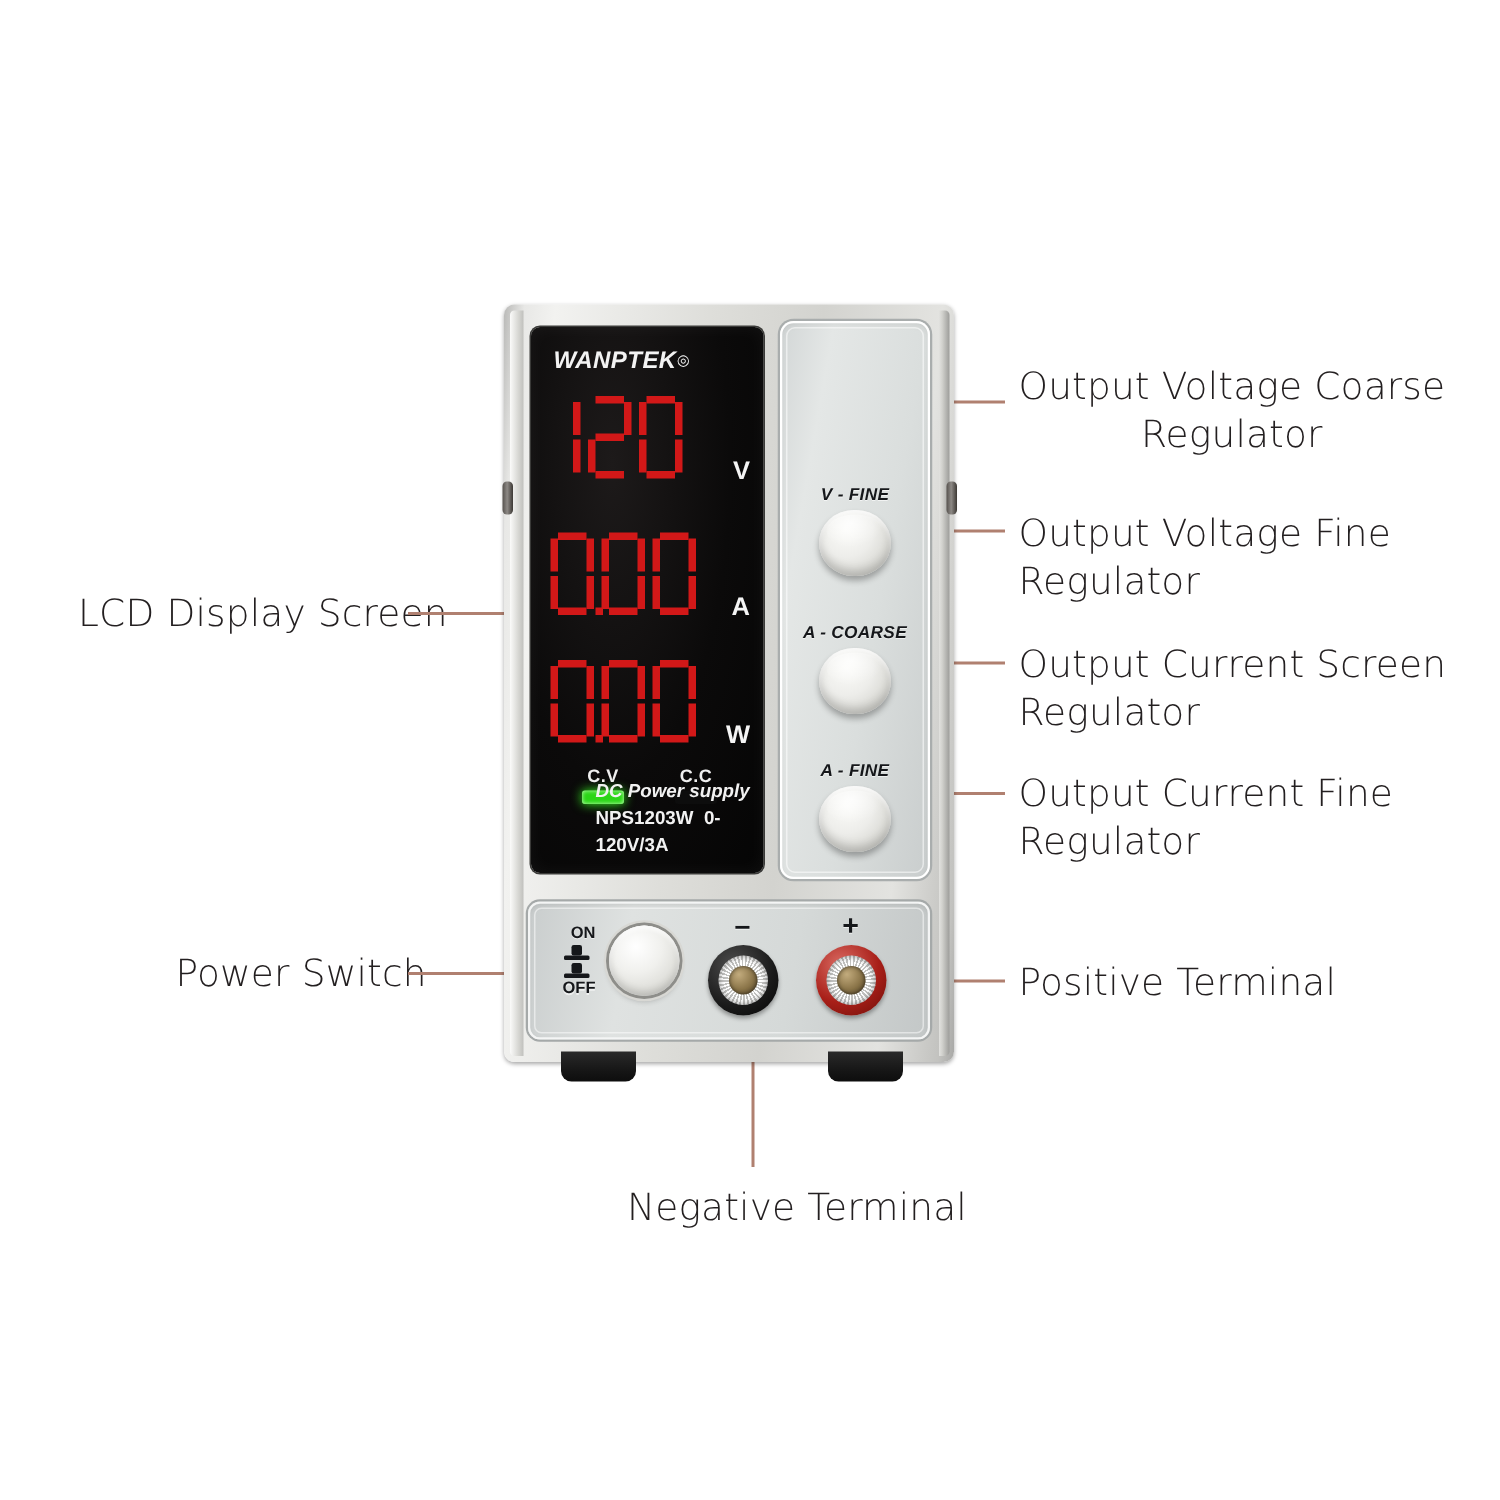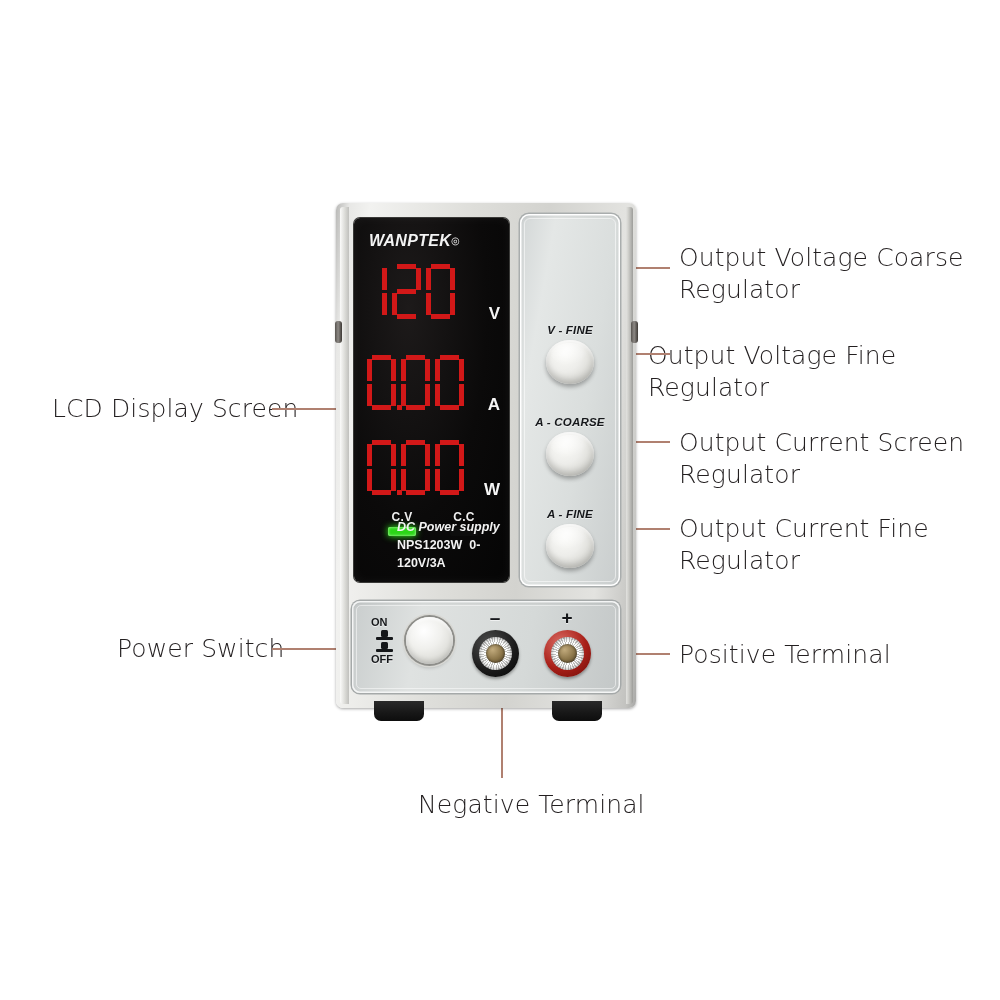--- a/index.html
+++ b/index.html
@@ -191,21 +191,21 @@
     background:linear-gradient(100deg,#c9cdcd 0%,#dfe2e1 25%,#d5d9d8 65%,#c3c7c7 100%);
     border-radius:8px;
     box-shadow:inset 0 0 0 1.5px #f4f5f5, 0 0 0 1.5px #a5a9a9,
                inset 0 2px 4px rgba(0,0,0,.12);
   }
   .lowpanel:after {
     content:""; position:absolute; left:4px; top:4px; right:4px; bottom:4px;
     border:1px solid rgba(255,255,255,.5); border-radius:5px;
   }
 
-  .onoff { position:absolute; left:19px; top:16px; width:26px; text-align:left; }
+  .onoff { position:absolute; left:19px; top:16px; width:26px; text-align:right; }
   .onoff .t {
     font-family:"Liberation Sans", sans-serif;
     font-weight:bold; font-size:11px; color:#15171a; line-height:1;
     text-shadow:0 1px 0 rgba(255,255,255,.6);
   }
   .rocker { width:17px; height:10px; margin:2px auto; position:relative; }
   .rocker b {
     position:absolute; left:0; bottom:0; width:17px; height:3.5px;
     background:#15171a; border-radius:1px; display:block;
   }
@@ -271,25 +271,25 @@
 
 <div class="callout" style="left:117px; top:633px;">Power Switch</div>
 <div class="leader" style="left:272px; top:648px; width:136px;"></div>
 
 <div class="callout" style="left:418px; top:789px;">Negative Terminal</div>
 <div class="leader-v" style="left:501px; top:648px; height:130px;"></div>
 
 <div class="callout" style="left:679px; top:639px;text-align:center;">Positive Terminal</div>
 <div class="leader" style="left:578px; top:653px; width:92px;"></div>
 
-<div class="callout" style="left:679px; top:242px;">Output Voltage Coarse
+<div class="callout" style="left:679px; top:242px;text-align:center;">Output Voltage Coarse
 Regulator</div>
 <div class="leader" style="left:572px; top:267px; width:98px;"></div>
 
-<div class="callout" style="left:648px; top:340px;">Output Voltage Fine
+<div class="callout" style="left:679px; top:340px;">Output Voltage Fine
 Regulator</div>
 <div class="leader" style="left:572px; top:353px; width:98px;"></div>
 
 <div class="callout" style="left:679px; top:427px;">Output Current Screen
 Regulator</div>
 <div class="leader" style="left:572px; top:441px; width:98px;"></div>
 
 <div class="callout" style="left:679px; top:513px;">Output Current Fine
 Regulator</div>
 <div class="leader" style="left:572px; top:528px; width:98px;"></div>

